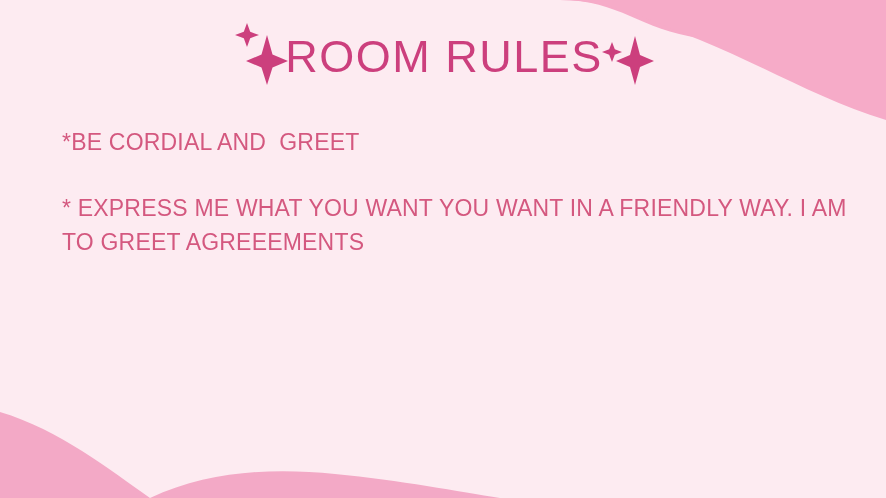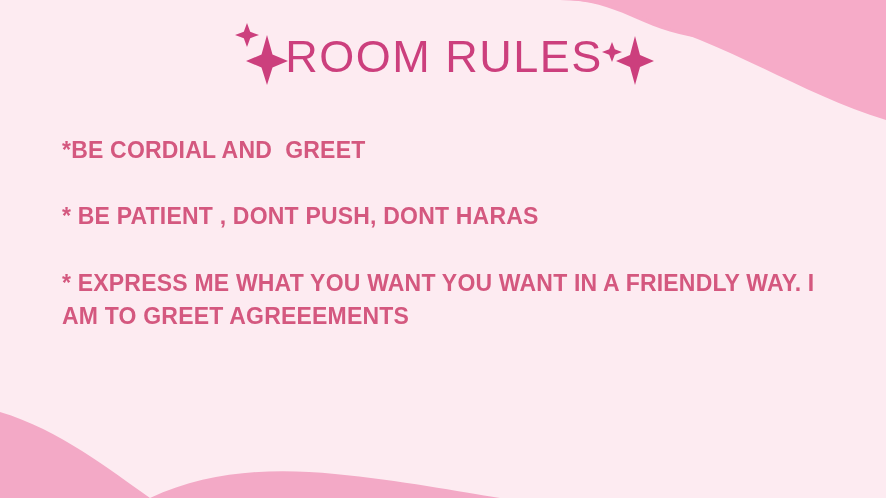--- a/index.html
+++ b/index.html
@@ -64,25 +64,25 @@
   #rules-list {
     position: absolute;
     top: 126px;
     left: 62px;
     width: 790px;
   }
 
   .rule-item {
     font-family: "Liberation Sans", sans-serif;
     font-size: 23px;
-    font-weight: 700;
+    font-weight: 400;
     letter-spacing: 0.2px;
     color: #d4587f;
     line-height: 1.45;
-    margin: 8px 0 33px 0;
+    margin: 0 0 33px 0;
     white-space: pre-wrap;
   }
   .rule-item:last-child { margin-bottom: 0; }
 </style>
 </head>
 <body>
 
 <div id="slide">
 
   <svg id="bg-decoration" viewBox="0 0 886 498" preserveAspectRatio="none">
@@ -103,17 +103,16 @@
 
     <svg class="sparkle sparkle-right" width="54" height="62" viewBox="0 0 54 62">
       <path d="M11,14 L13.8,21.2 L21,24 L13.8,26.8 L11,34 L8.2,26.8 L1,24 L8.2,21.2 Z" fill="#cc3f7d"></path>
       <path d="M34,8 L39,27 L53,33 L39,39 L34,57 L29,39 L15,33 L29,27 Z" fill="#cc3f7d"></path>
     </svg>
 
   </div>
 
   <div id="rules-list">
     <p class="rule-item">*BE CORDIAL AND  GREET</p>
-    <p class="rule-item">* BE PATIENT , DONT PUSH, DONT HARAS</p>
     <p class="rule-item">* EXPRESS ME WHAT YOU WANT YOU WANT IN A FRIENDLY WAY. I AM TO GREET AGREEEMENTS</p>
   </div>
 
 </div>
 
 </body></html>

